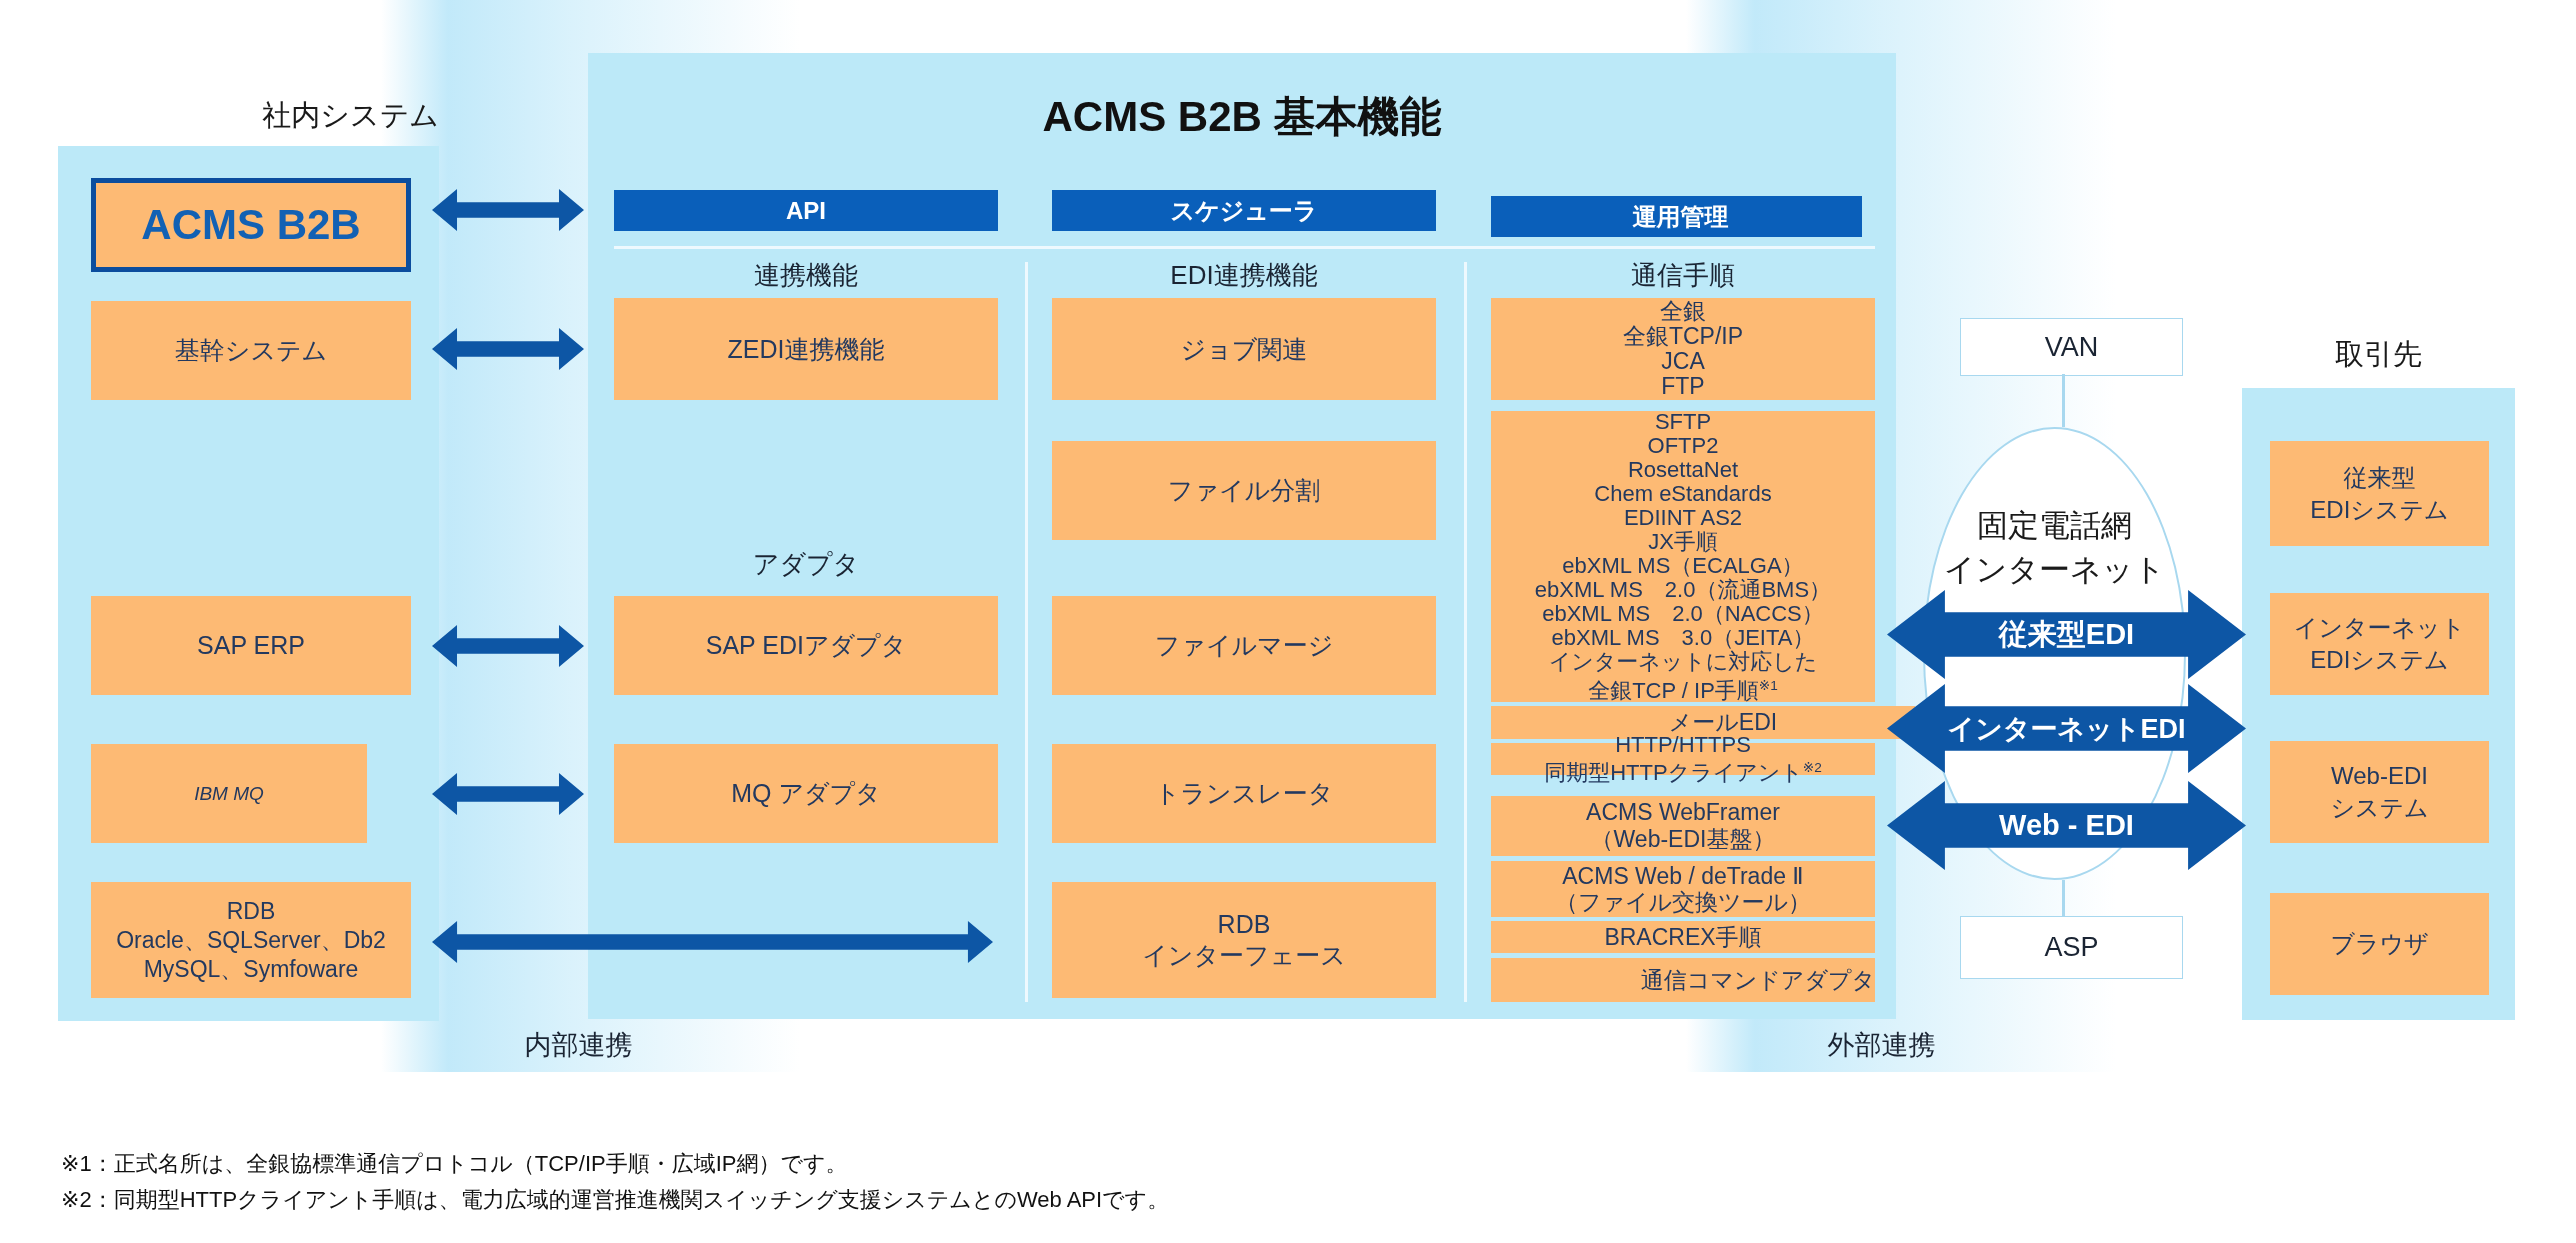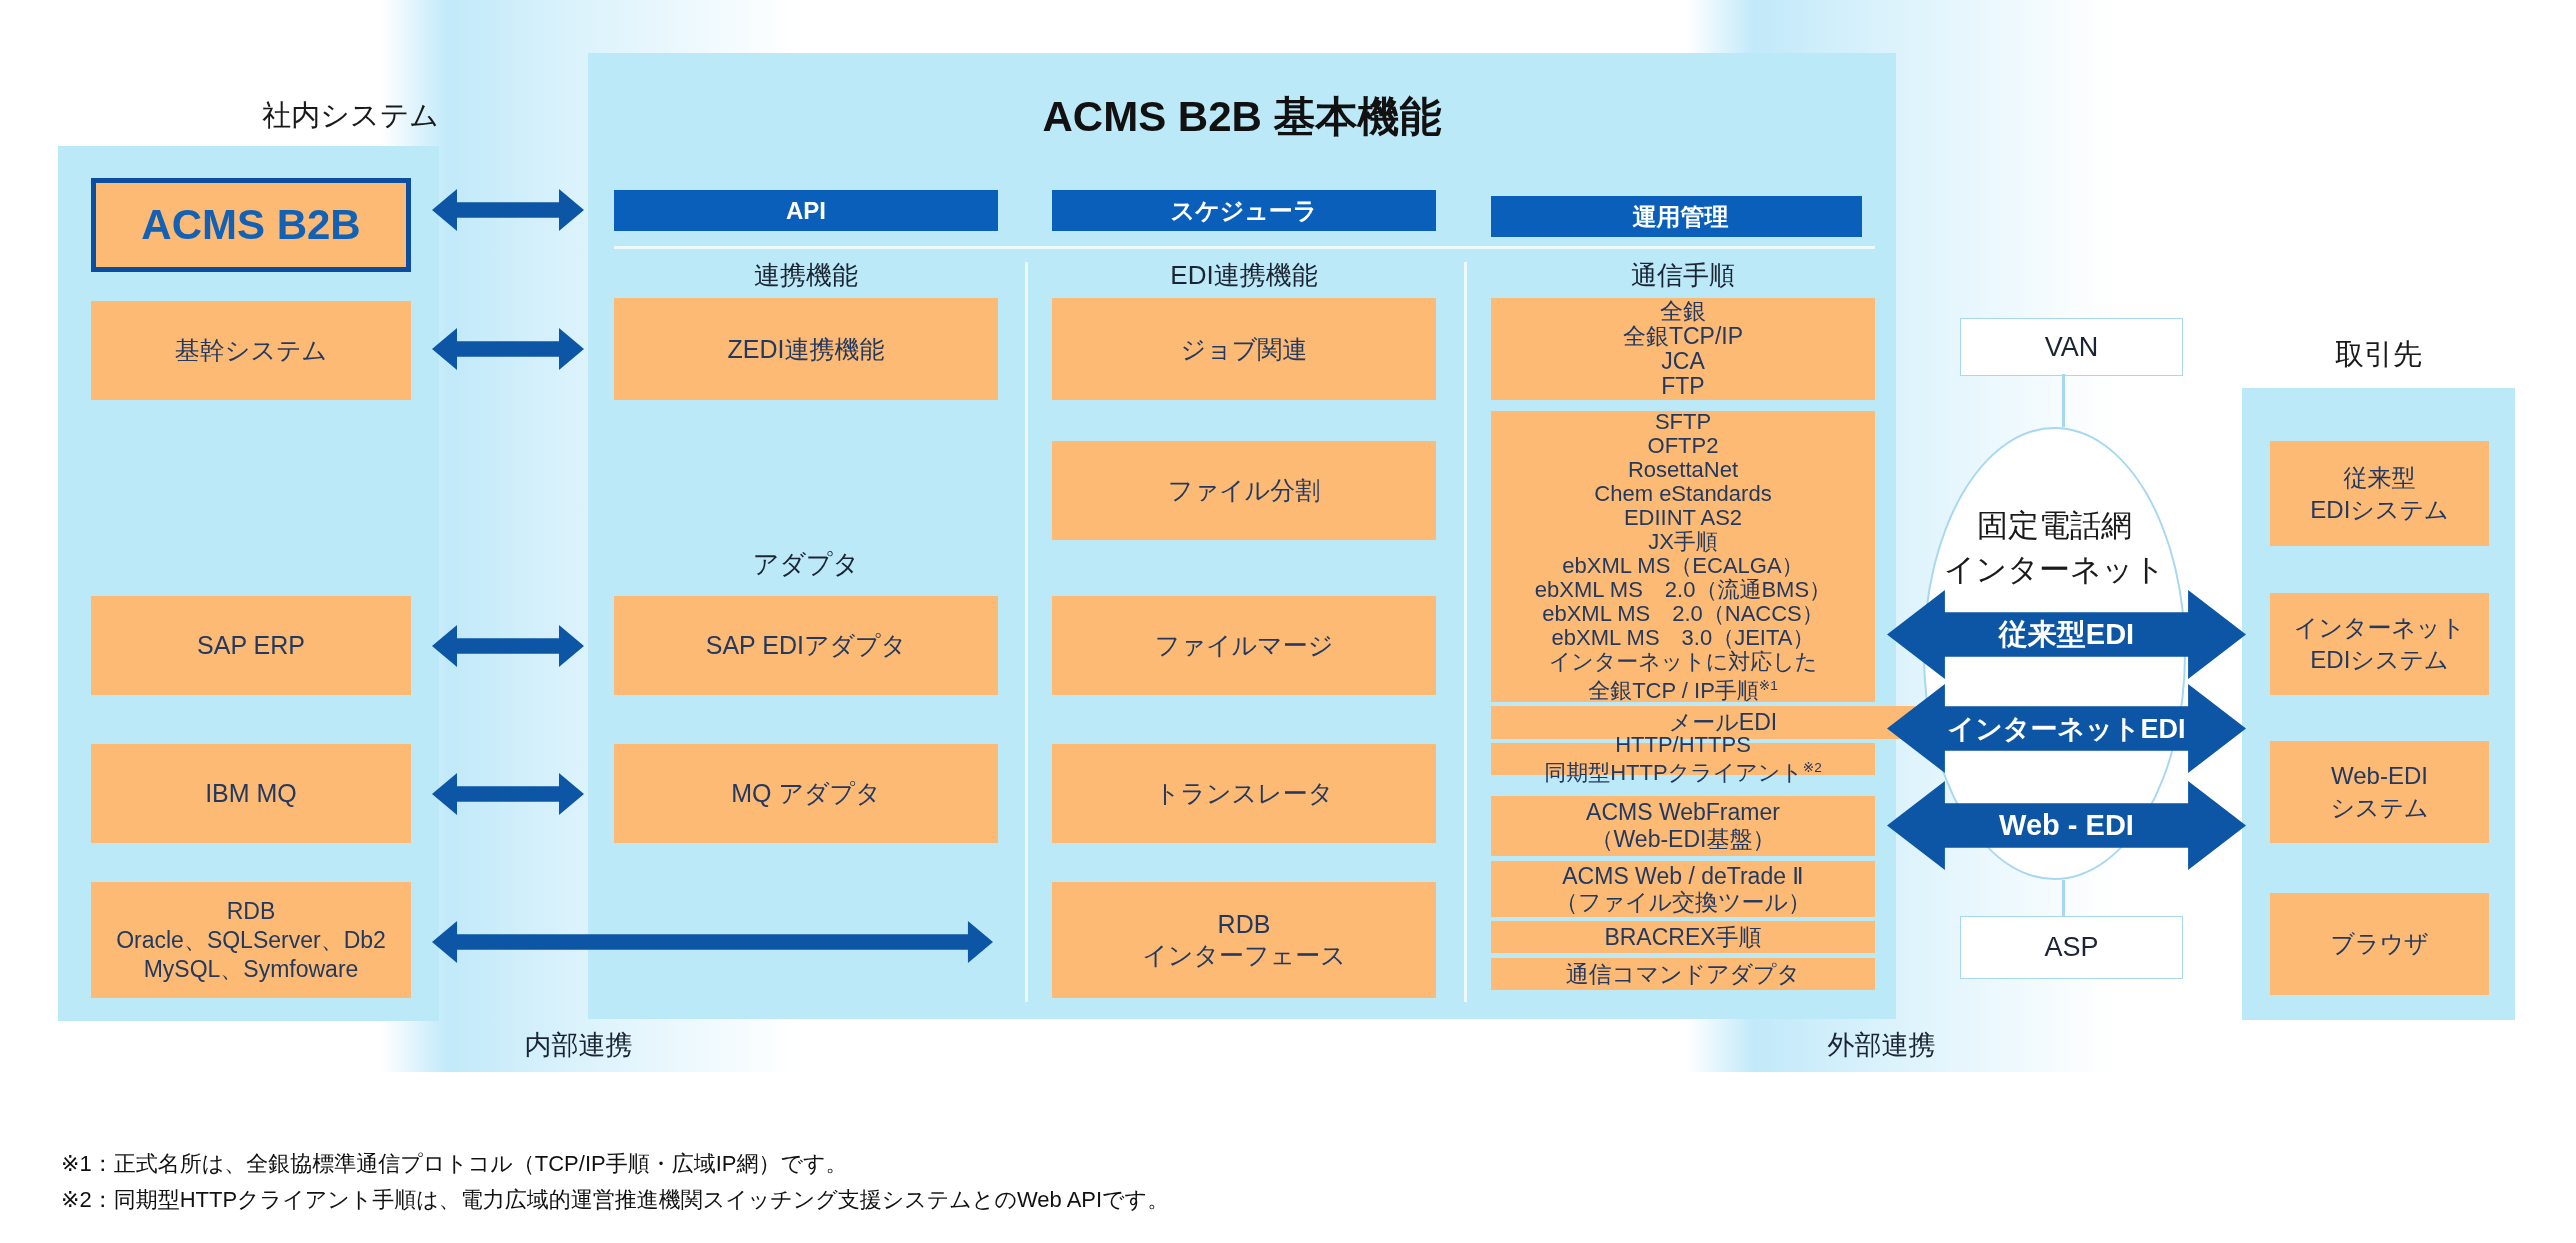--- a/index.html
+++ b/index.html
@@ -48,21 +48,21 @@
   <div class="box" style="left:91px;top:178px;width:320px;height:94px;border:5.8px solid #0b4d9e;box-sizing:border-box;">
     <span style="font-size:42px;font-weight:bold;color:#1261b4;">ACMS B2B</span>
   </div>
 
   <div class="box" style="left:91px;top:301px;width:320px;height:99px;font-size:25px;">
     <span>基幹システム</span>
   </div>
   <div class="box" style="left:91px;top:596px;width:320px;height:99px;font-size:25px;">
     <span>SAP ERP</span>
   </div>
-  <div class="box" style="left:91px;top:744px;width:320px;height:99px;font-size:25px;">
+  <div class="box" style="left:91px;top:744px;width:276px;height:99px;font-size:19px;font-style:italic;">
     <span>IBM MQ</span>
   </div>
   <div class="box small-t" style="left:91px;top:882px;width:320px;height:116px;line-height:29px;">
     <span>RDB</span>
     <span>Oracle、SQLServer、Db2</span>
     <span>MySQL、Symfoware</span>
   </div>
 
   <div class="panel" style="left:588px;top:53px;width:1308px;height:966px;"></div>
   <div class="ttl" style="left:588px;top:89px;width:1308px;font-size:42px;font-weight:bold;color:#111111;">ACMS B2B 基本機能</div>
@@ -138,21 +138,21 @@
     <span>ACMS WebFramer</span>
     <span>（Web-EDI基盤）</span>
   </div>
   <div class="box small-t" style="left:1491px;top:861px;width:384px;height:56px;line-height:26px;">
     <span>ACMS Web / deTrade Ⅱ</span>
     <span>（ファイル交換ツール）</span>
   </div>
   <div class="box" style="left:1491px;top:921px;width:384px;height:32px;font-size:23px;">
     <span>BRACREX手順</span>
   </div>
-  <div class="box" style="left:1491px;top:958px;width:384px;height:32px;font-size:23px;">
+  <div class="box" style="left:1491px;top:958px;width:384px;height:44px;font-size:23px;align-items:flex-end;">
     <span>通信コマンドアダプタ</span>
   </div>
 
   <div class="arrow" style="left:432px;top:188px;width:152px;height:44px;">
     <svg viewBox="0 0 158 46" preserveAspectRatio="none">
         <polygon fill="#0d56a5" points="0,23 26,1 26,15 132,15 132,1 158,23 132,45 132,31 26,31 26,45"></polygon>
       </svg>
   </div>
   <div class="arrow" style="left:432px;top:327px;width:152px;height:44px;">
     <svg viewBox="0 0 158 46" preserveAspectRatio="none">

